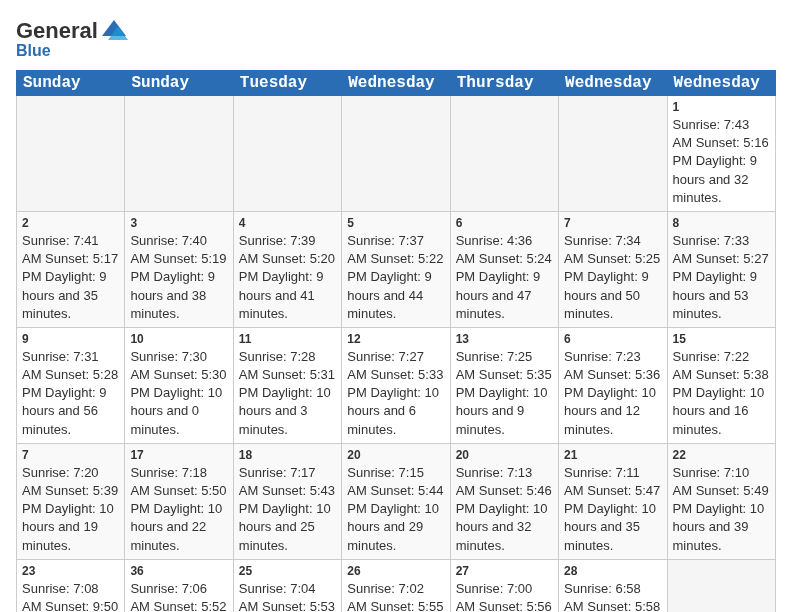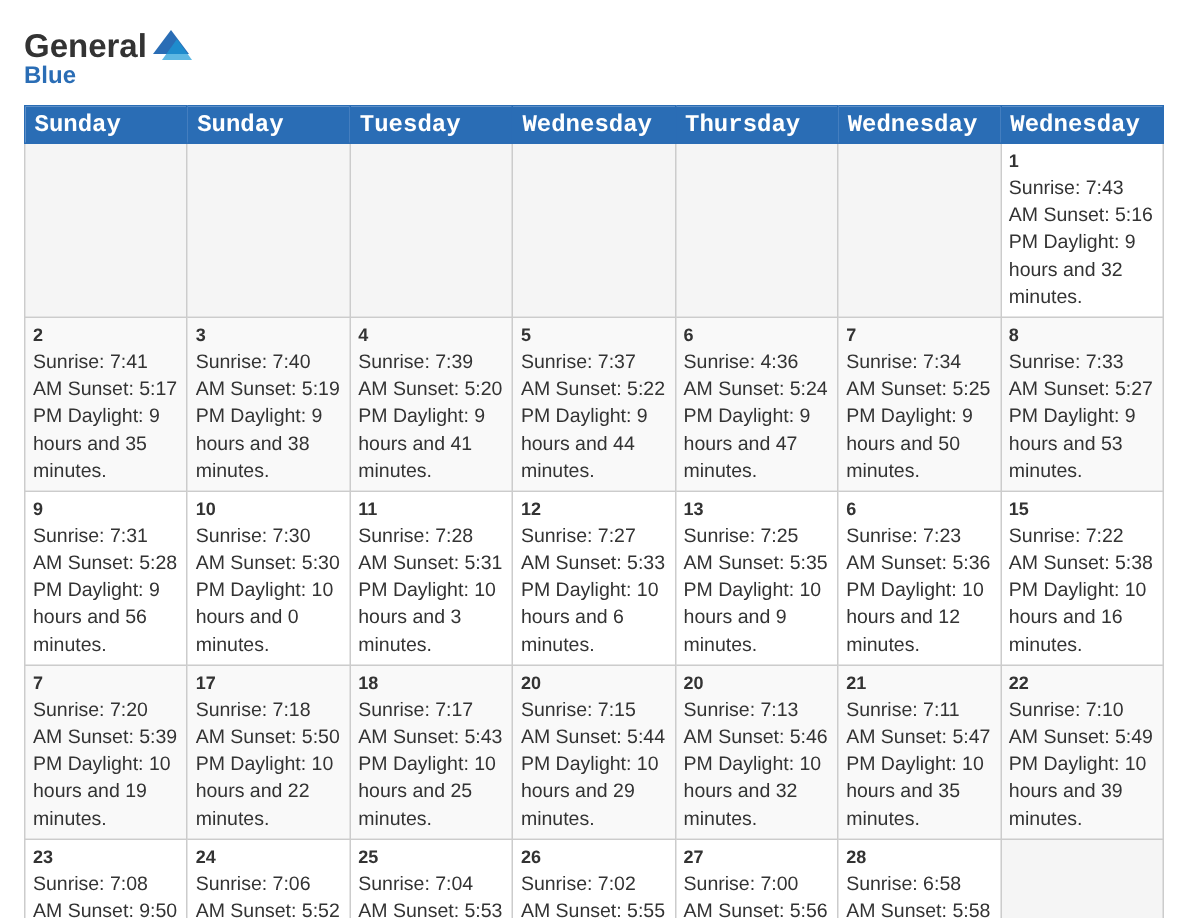--- a/index.html
+++ b/index.html
@@ -268,21 +268,21 @@
         </td>
       </tr>
       <tr>
         <td>
           <div class="day-number">23</div>
           <div class="day-info">Sunrise: 7:08 AM
 Sunset: 9:50 PM
 Daylight: 10 hours and 42 minutes.</div>
         </td>
         <td>
-          <div class="day-number">24</div>
+          <div class="day-number">36</div>
           <div class="day-info">Sunrise: 7:06 AM
 Sunset: 5:52 PM
 Daylight: 10 hours and 45 minutes.</div>
         </td>
         <td>
           <div class="day-number">25</div>
           <div class="day-info">Sunrise: 7:04 AM
 Sunset: 5:53 PM
 Daylight: 10 hours and 49 minutes.</div>
         </td>

